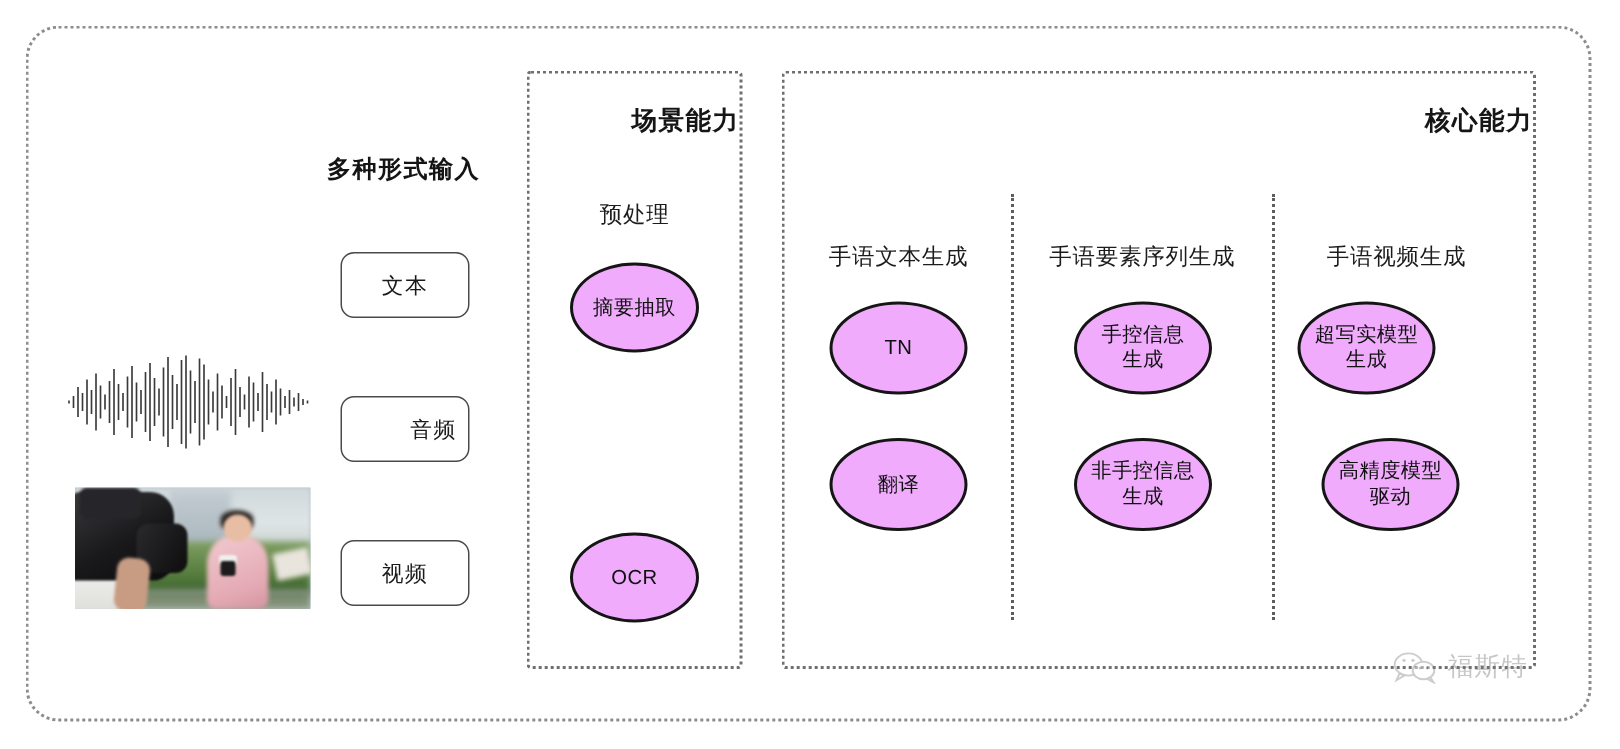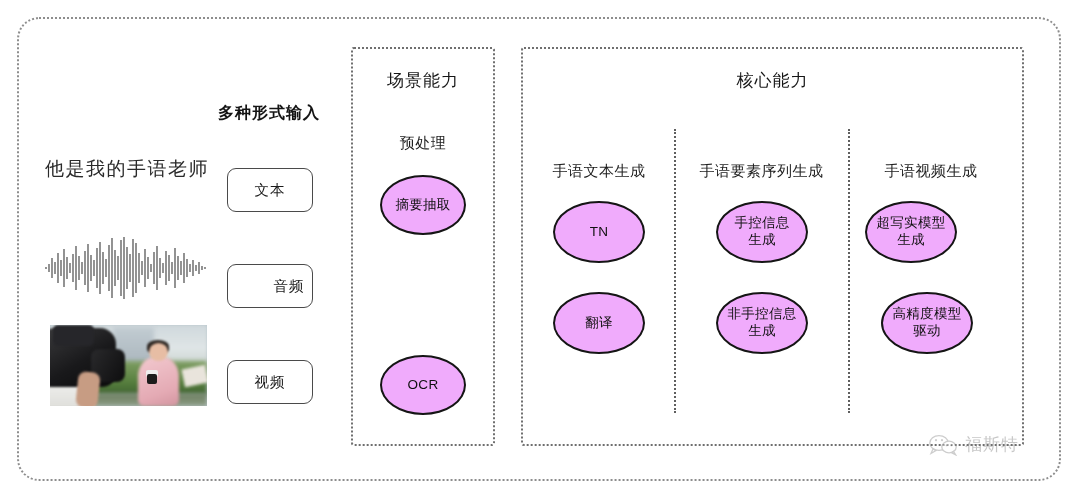--- a/index.html
+++ b/index.html
@@ -38,22 +38,22 @@
     border-radius: 3px;
     box-sizing: border-box;
     background: transparent;
   }
   #scene-box  { left: 351px; top: 47px;  width: 144px; height: 399px; }
   #core-box   { left: 521px; top: 47px;  width: 503px; height: 399px; }
 
   .group-title {
     position: absolute;
     width: 100%;
-    text-align: center;
-    font-weight: normal;
+    text-align: right;
+    font-weight: bold;
     font-size: 17px;
     letter-spacing: 1px;
     color: #161616;
   }
   #scene-box .group-title { top: 20px; }
   #core-box  .group-title { top: 20px; }
 
   
   .v-divider {
     position: absolute;
@@ -251,21 +251,20 @@
 </style>
 </head>
 <body>
 
 <div id="canvas">
 
   <div class="outer-frame"></div>
 
   <div class="input-heading">多种形式输入</div>
 
-  <div class="sample-text">他是我的手语老师</div>
 
   <svg id="waveform" viewBox="0 0 164 64" preserveAspectRatio="none">
     <g stroke="#3a3a3a" stroke-width="1.1">
       <line x1="2" y1="31" x2="2" y2="33"></line>
       <line x1="5" y1="28" x2="5" y2="36"></line>
       <line x1="8" y1="22" x2="8" y2="42"></line>
       <line x1="11" y1="26" x2="11" y2="38"></line>
       <line x1="14" y1="17" x2="14" y2="47"></line>
       <line x1="17" y1="24" x2="17" y2="40"></line>
       <line x1="20" y1="13" x2="20" y2="51"></line>

